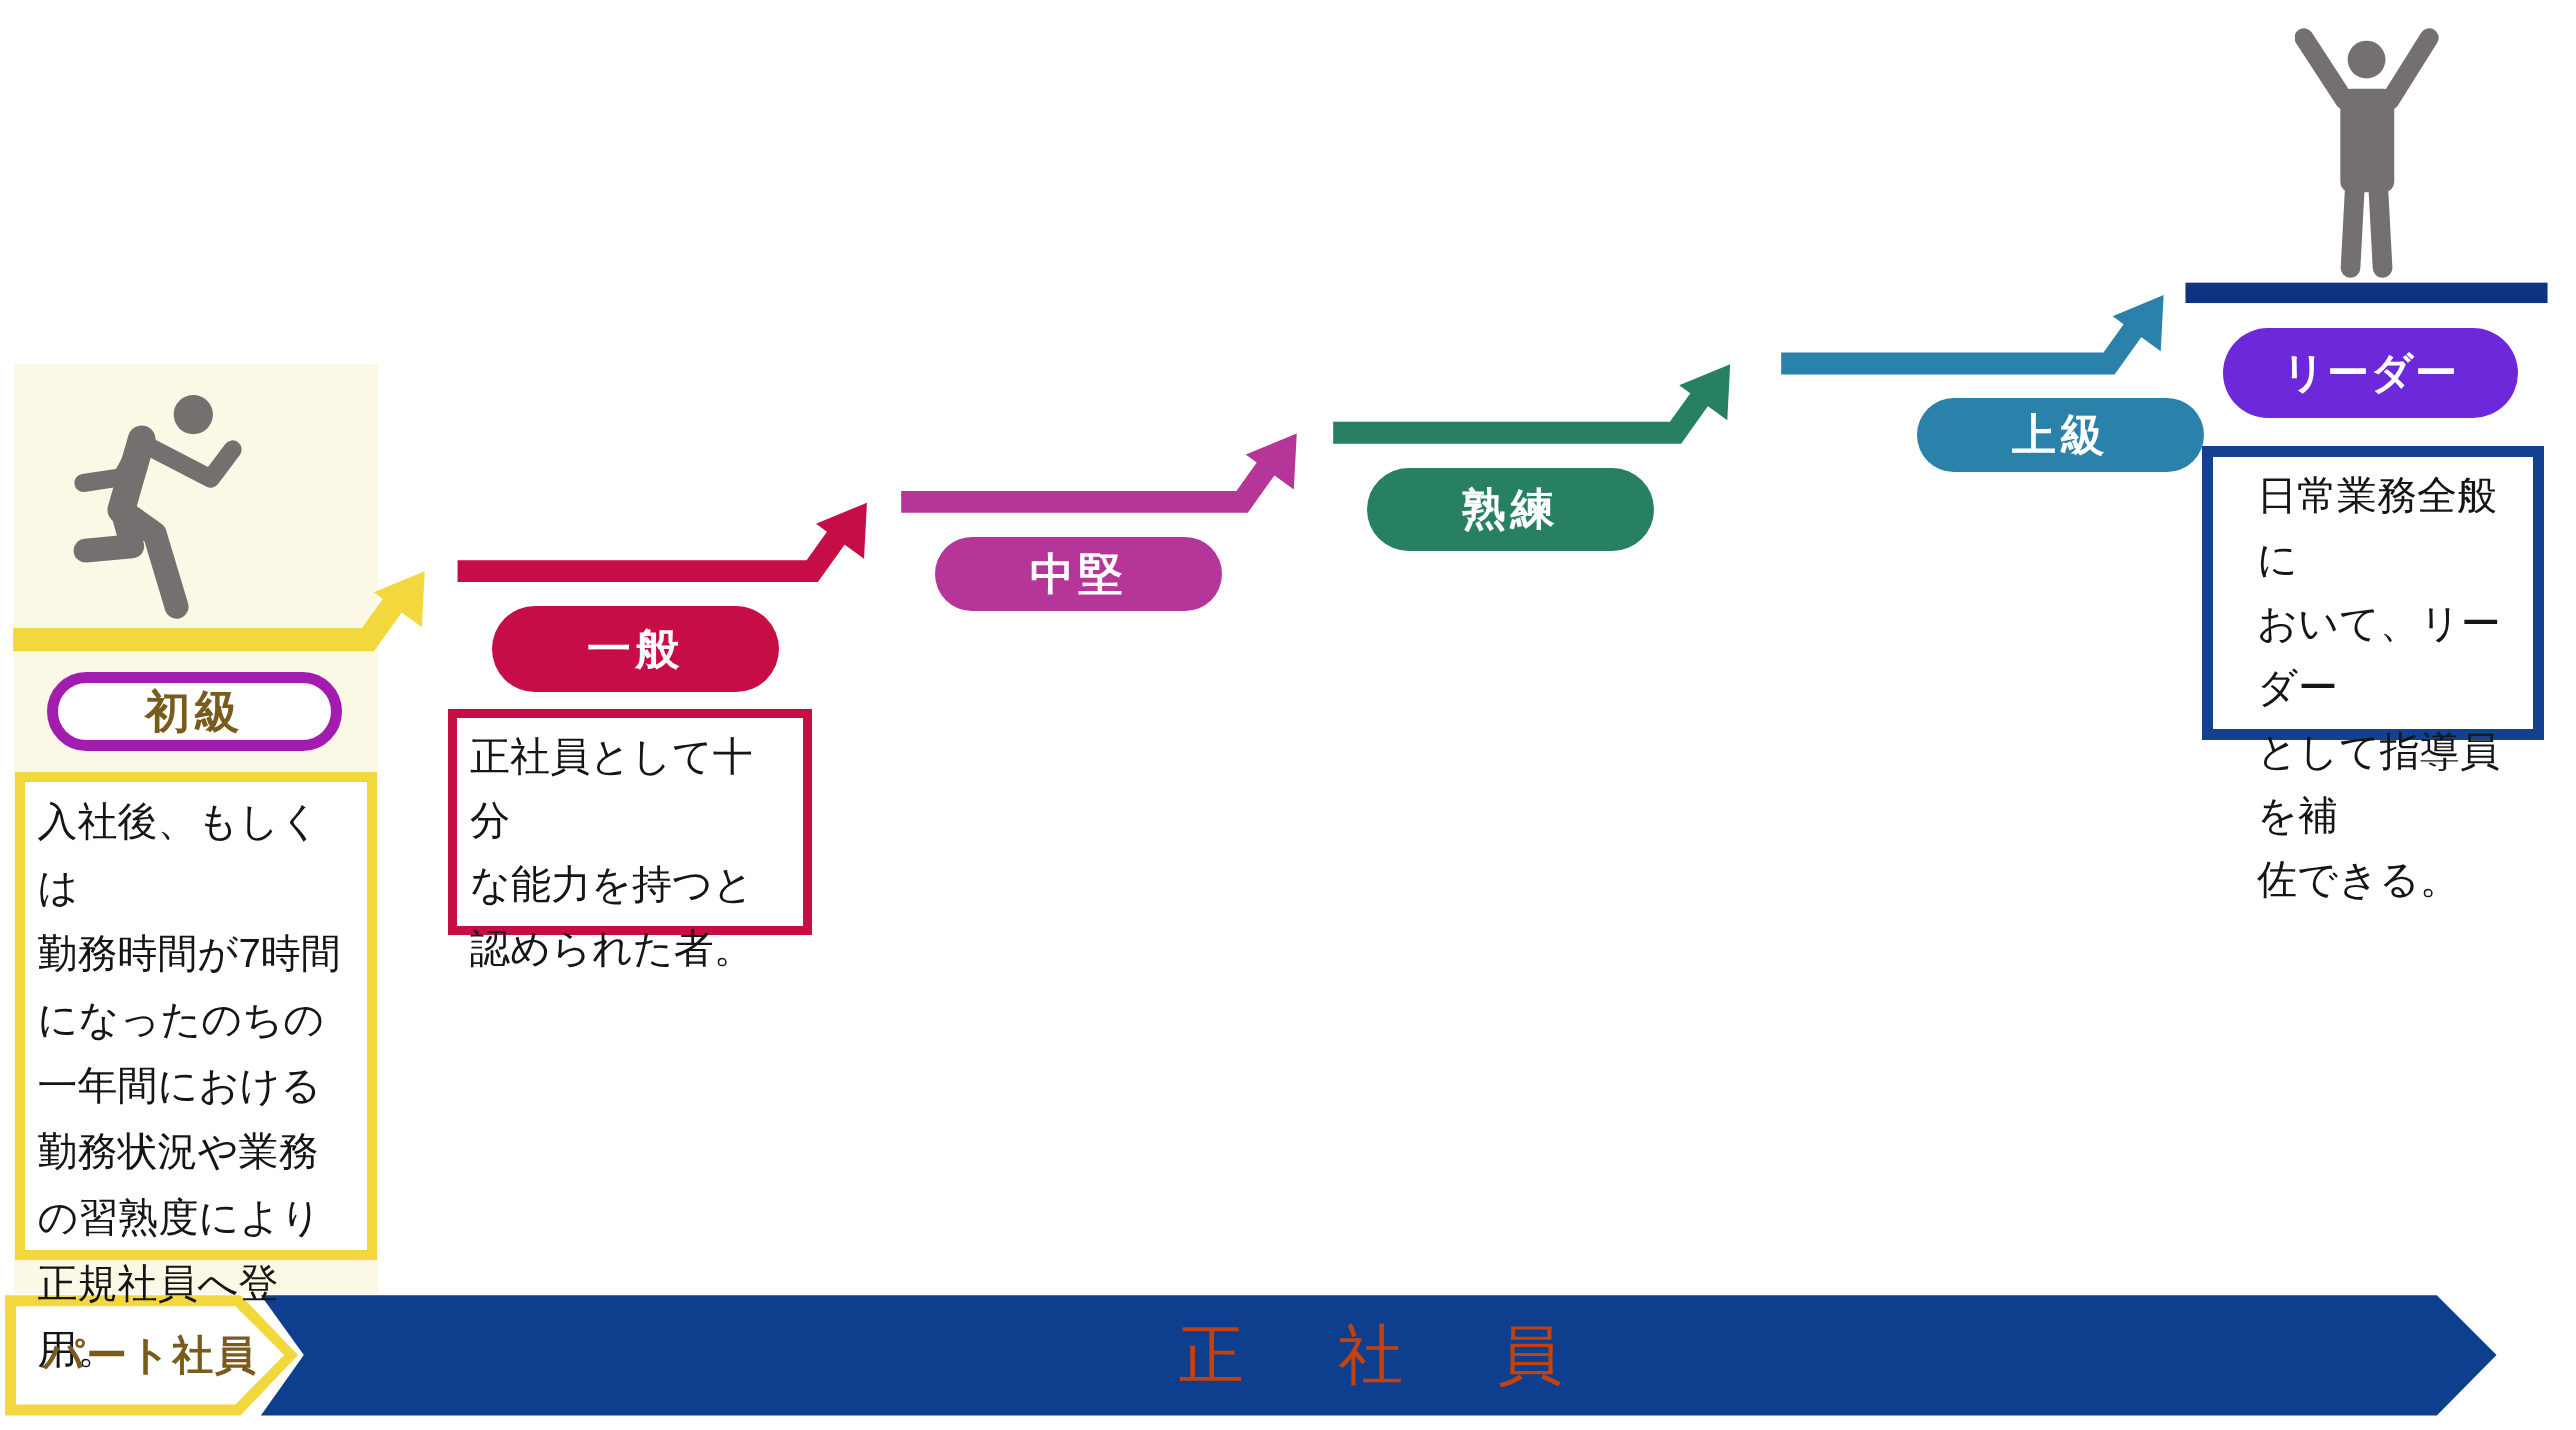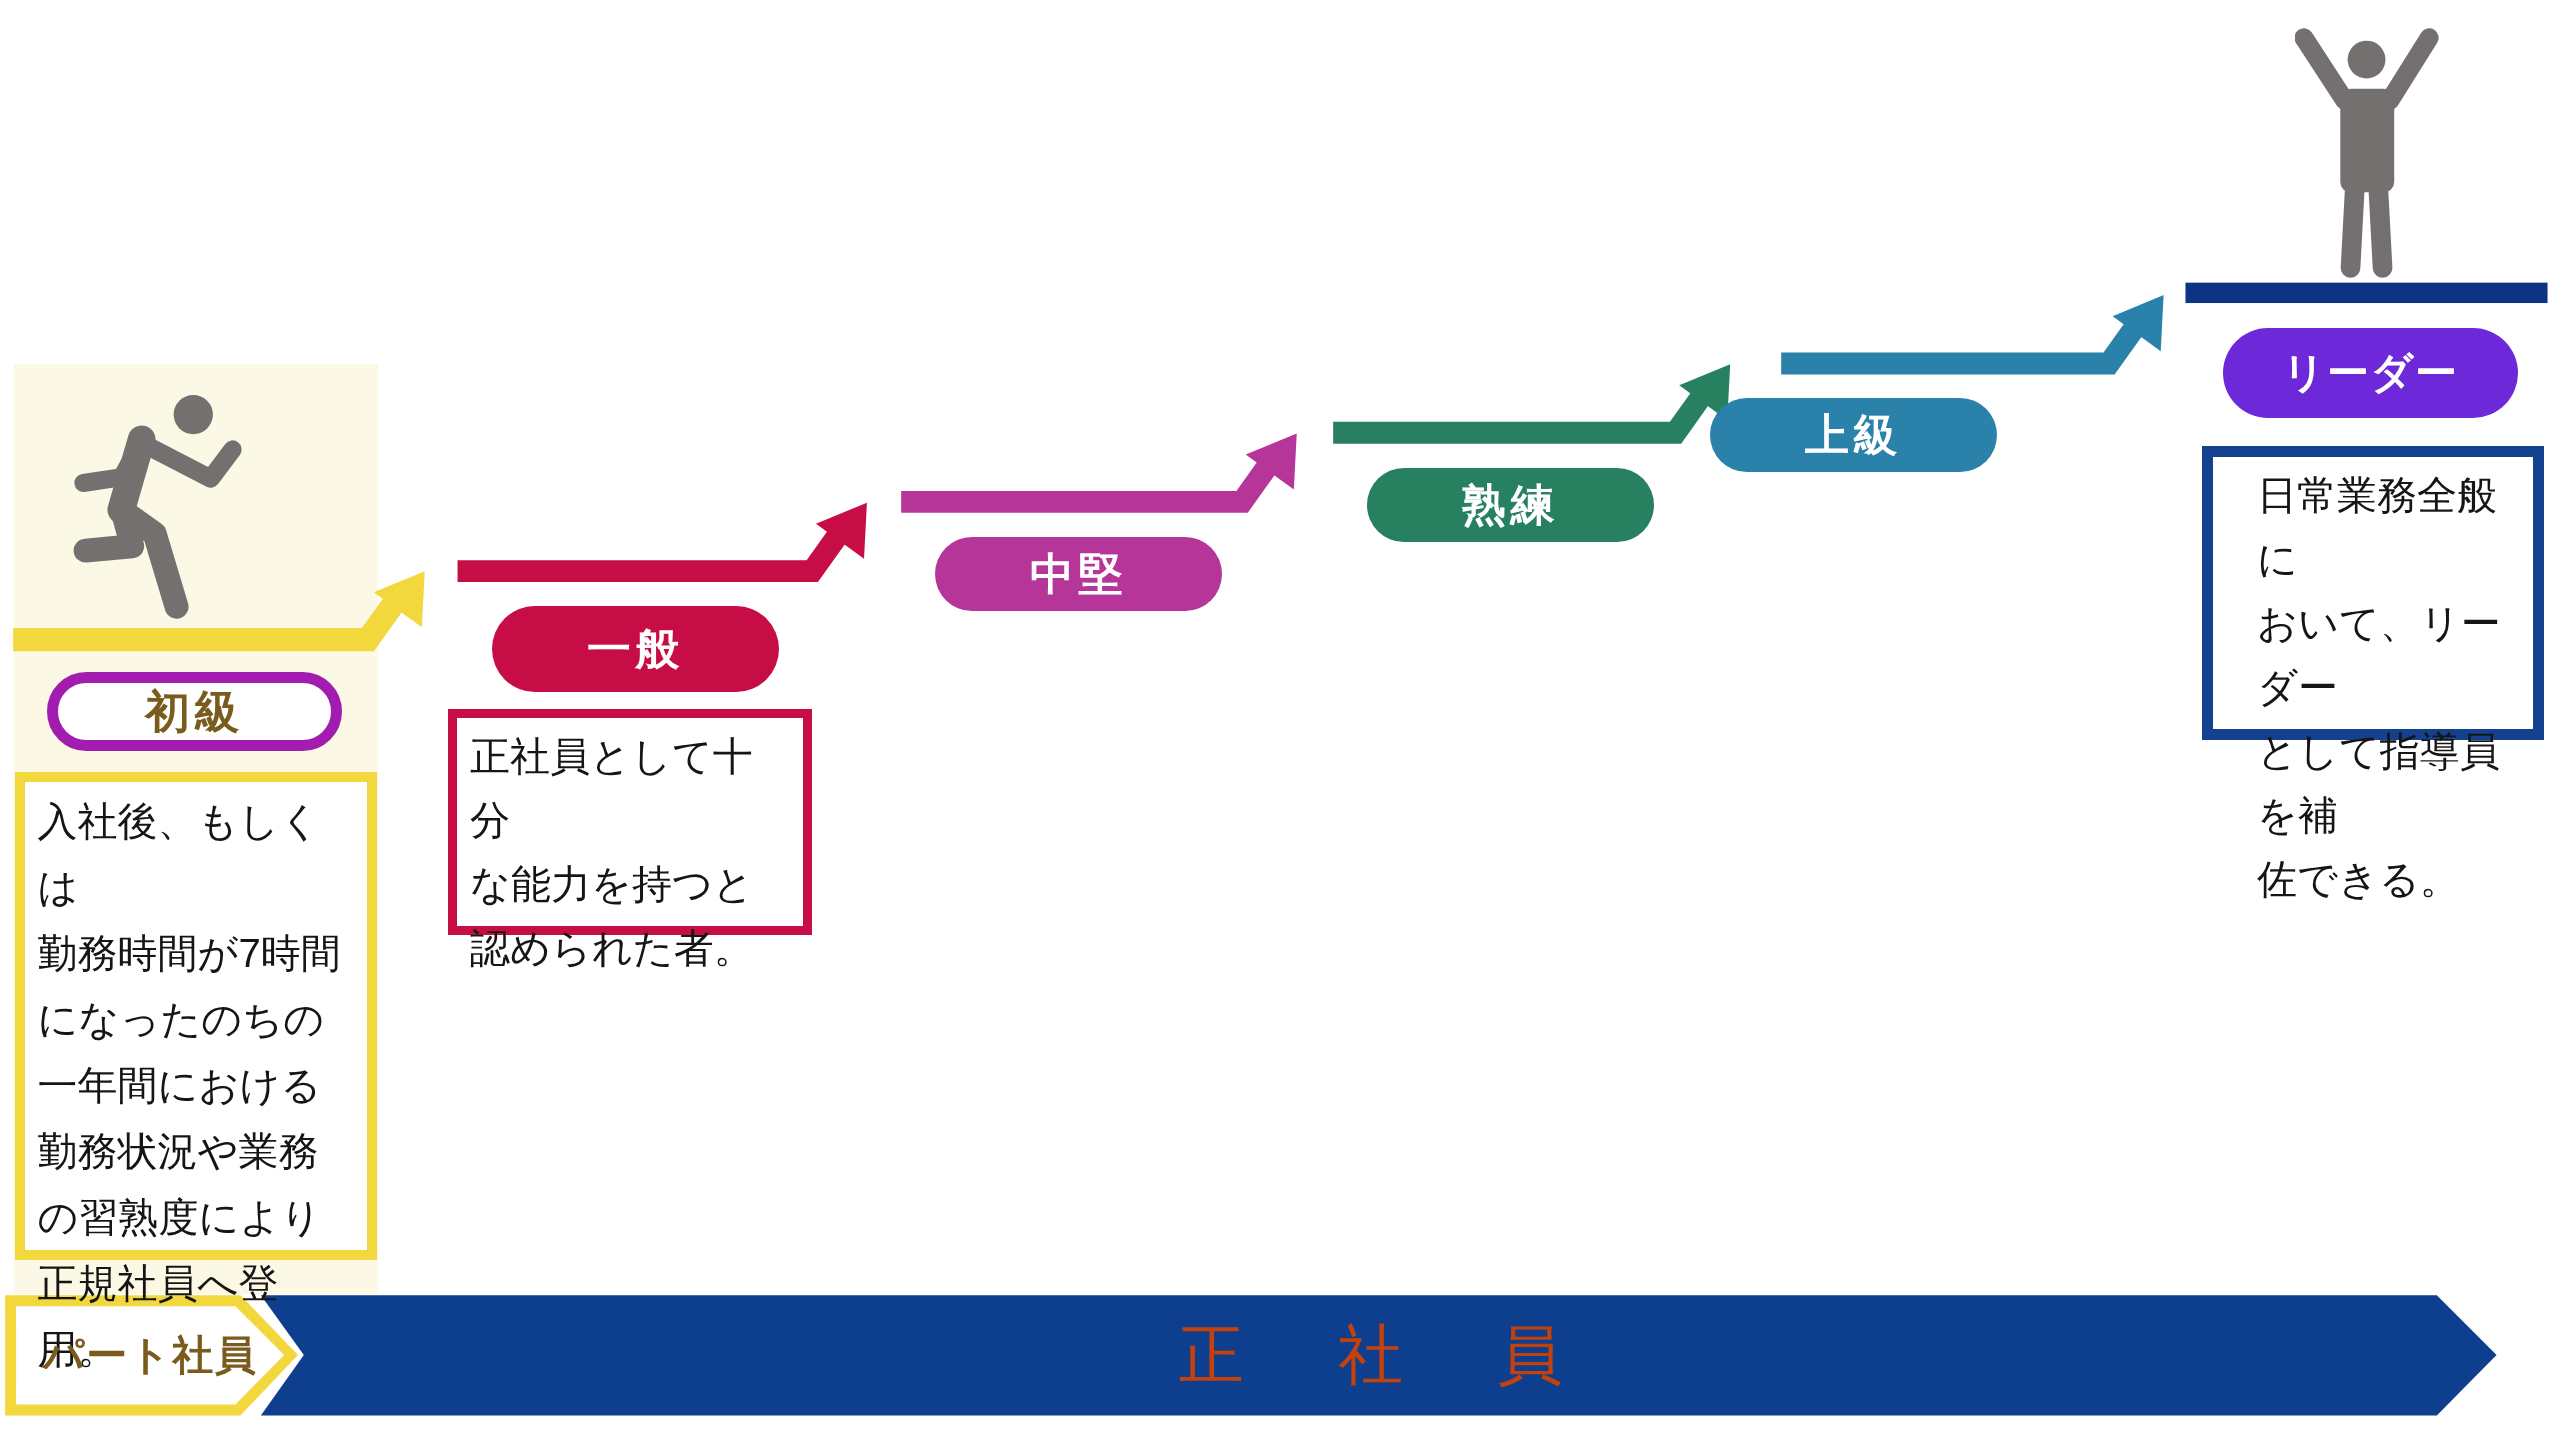--- a/index.html
+++ b/index.html
@@ -11,22 +11,22 @@
   #cream-panel{left:14px;top:364px;width:364px;height:930px;background:#fcf8e6;}
   #shape-layer{left:0;top:0;width:2576px;height:1430px;}
   
   .pill{display:flex;align-items:center;justify-content:center;
         border-radius:728px;font-weight:bold;color:#ffffff;
         font-size:44px;letter-spacing:4.4px;}
   #pill-beginner{left:47px;top:672px;width:295px;height:79px;background:#ffffff;
         border:11px solid #a21caf;color:#7a5b1e;font-size:45px;}
   #pill-general{left:492px;top:606px;width:287px;height:86px;background:#c70d46;}
   #pill-mid{left:935px;top:537px;width:287px;height:74px;background:#b53598;}
-  #pill-skilled{left:1367px;top:468px;width:287px;height:74px;background:#27805f;}
-  #pill-advanced{left:1710px;top:398px;width:287px;height:74px;background:#2a81aa;}
+  #pill-skilled{left:1367px;top:468px;width:287px;height:83px;background:#27805f;}
+  #pill-advanced{left:1917px;top:398px;width:287px;height:74px;background:#2a81aa;}
   #pill-leader{left:2223px;top:328px;width:295px;height:90px;background:#6d28d9;font-size:42px;letter-spacing:1.5px;}
   
   .desc{background:#ffffff;color:#151515;white-space:pre-line;
         font-size:40px;line-height:66px;padding:5.8px 13px;}
   #desc-beginner{left:14.6px;top:772px;width:362px;height:488px;border:10.2px solid #f2d83c;}
   #desc-general{left:448px;top:709px;width:364px;height:226px;border:9.5px solid #c70d46;line-height:64px;}
   #desc-leader{left:2202px;top:446px;width:342px;height:294px;border:11px solid #14418f;line-height:64px;padding-left:44px;}
   
   #part-time-label{left:16px;top:1295px;width:268px;height:120px;display:flex;
         align-items:center;justify-content:center;color:#7a5b1e;

